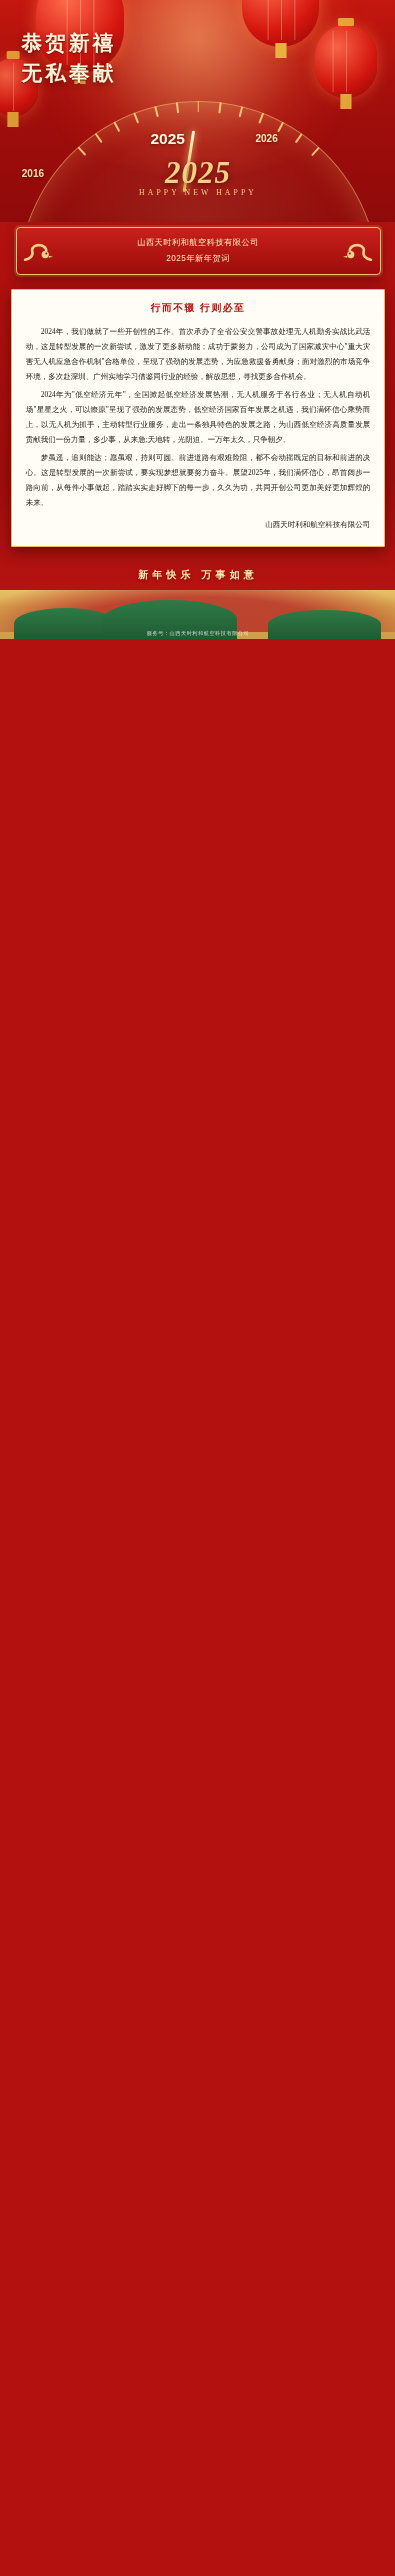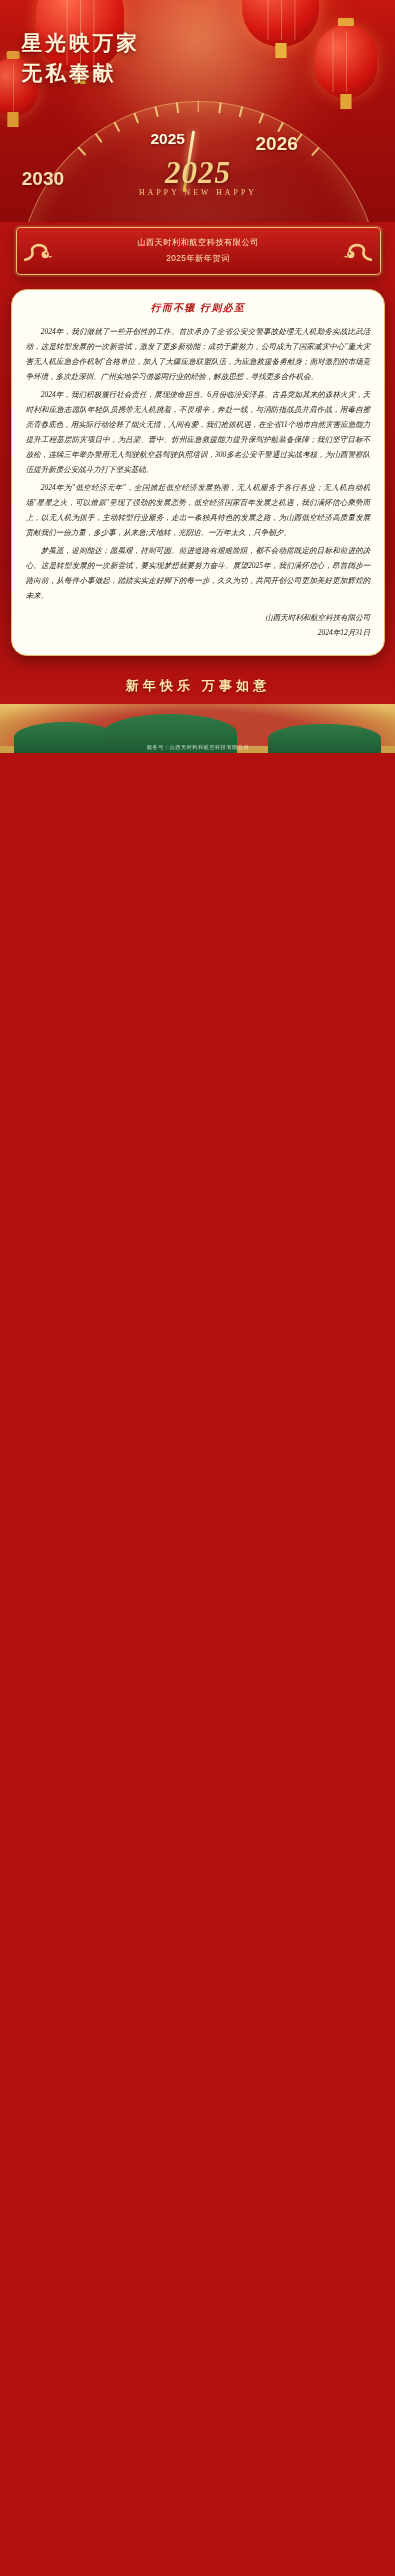--- a/index.html
+++ b/index.html
@@ -74,21 +74,21 @@
     box-shadow: inset 0 0 31px rgba(255,200,120,.25);
     background: radial-gradient(circle at 50% 35%, rgba(255,225,170,.10), rgba(0,0,0,0) 60%);
   }
   .tick {
     position:absolute; left:50%; top:0;
     width:1.5px; height:11.3px; background:#f3d27f; transform-origin: 50% 180px;
     border-radius:1px; opacity:.9;
   }
   .years { position:absolute; width:100%; top:29px; z-index:5; }
   .years span {
-    position:absolute; color:#ffe9b5; font-size:19px; font-weight:bold;
+    position:absolute; color:#ffe9b5; font-size:10px; font-weight:bold;
     text-shadow: 0 1px 3.1px rgba(0,0,0,.45);
   }
   .y-2024 { left: 9.3px; top: 38px; opacity:.95; }
   .y-2025 { left: 138px; top: 0px; font-size:15.5px !important; color:#fff6de !important; }
   .y-2026 { left: 243px; top: 3.1px; }
   .needle {
     position:absolute; left:170px; top:29px; width:3.1px; height:62px;
     background: linear-gradient(180deg, #fff3cf, #e8b23c);
     border-radius:1.5px; transform: rotate(9deg); transform-origin: 50% 100%;
     box-shadow: 0 0 7.2px rgba(255,215,140,.8);
@@ -127,24 +127,23 @@
   }
   .snake.left { left:5.2px; }
   .snake.right { right:5.2px; }
   .snake svg { width:100%; height:100%; display:block; }
 
   
   .card-wrap { padding: 6.2px 11.3px 10.3px; }
   .card {
     background: #fffdf5;
     border: 1.5px solid #e7b860;
-    border-radius: 16px;
+    border-radius: 1px;
     padding: 12.4px 13.4px 14.4px;
     box-shadow: 0 4.1px 13.4px rgba(0,0,0,.35);
-    font-style: italic;
   }
   .card h2 {
     text-align:center; color:#b3110f; font-size:9.8px; font-weight:bold;
     letter-spacing:1.5px; margin-bottom: 8.2px;
   }
   .card p {
     color: #23201c; font-size: 7.5px; line-height: 2.0;
     text-align: justify; text-indent: 2em; margin-bottom: 3.1px;
     font-family: "Liberation Serif", serif;
   }
@@ -153,21 +152,21 @@
     line-height:2.0; font-family:"Liberation Serif", serif;
   }
 
   
   .footer {
     position: relative;
     padding: 7.2px 0 0;
     text-align:center;
   }
   .footer .fline {
-    color:#ffe7ae; font-size:13px; font-weight:bold; letter-spacing:4.1px;
+    color:#ffe7ae; font-size:10px; font-weight:bold; letter-spacing:4.1px;
     line-height: 2.0; text-shadow: 0 1px 3.1px rgba(0,0,0,.4);
   }
   .gold-band {
     margin-top: 5.2px;
     height: 49px;
     background: linear-gradient(180deg,#e8c06a 0%, #d9a94e 35%, #caa049 100%);
     position: relative; overflow:hidden;
   }
   .gold-band:before {
     content:""; position:absolute; left:-10%; top:-20.6px; width:120%; height:62px;
@@ -206,42 +205,42 @@
       </div>
     <div class="lantern l3">
         <span class="band"></span>
         <span class="band b2"></span>
       </div>
     <div class="lantern l4">
         <span class="band"></span>
       </div>
 
     <div class="hero-title">
-      <div>星光映万家</div>
+      <div>恭贺新禧</div>
       <div>无私奉献</div>
     </div>
 
     <div class="dial">
       <div class="dial-ring"></div>
       <div class="tick" style="transform:translateX(-50%) rotate(-42deg)"></div>
       <div class="tick" style="transform:translateX(-50%) rotate(-35deg)"></div>
       <div class="tick" style="transform:translateX(-50%) rotate(-28deg)"></div>
       <div class="tick" style="transform:translateX(-50%) rotate(-21deg)"></div>
       <div class="tick" style="transform:translateX(-50%) rotate(-14deg)"></div>
       <div class="tick" style="transform:translateX(-50%) rotate(-7deg)"></div>
       <div class="tick" style="transform:translateX(-50%) rotate(0deg)"></div>
       <div class="tick" style="transform:translateX(-50%) rotate(7deg)"></div>
       <div class="tick" style="transform:translateX(-50%) rotate(14deg)"></div>
       <div class="tick" style="transform:translateX(-50%) rotate(21deg)"></div>
       <div class="tick" style="transform:translateX(-50%) rotate(28deg)"></div>
       <div class="tick" style="transform:translateX(-50%) rotate(35deg)"></div>
       <div class="tick" style="transform:translateX(-50%) rotate(42deg)"></div>
 
       <div class="years">
-        <span class="y-2024">2030</span>
+        <span class="y-2024">2016</span>
         <span class="y-2025">2025</span>
         <span class="y-2026">2026</span>
       </div>
       <div class="needle"></div>
     </div>
 
     <div class="year2025-logo">
       <div class="big">2025</div>
       <div class="hny">HAPPY NEW HAPPY</div>
     </div>
@@ -268,27 +267,25 @@
             <path d="M52 38 l8 2 -8 2" fill="#f3d089"></path>
           </g>
         </svg>
       </span>
     </div>
   </div>
 
   <div class="card-wrap">
     <div class="card">
       <h2>行而不辍 行则必至</h2>
-      <p>2024年，我们做就了一些开创性的工作。首次承办了全省公安交警事故处理无人机勤务实战比武活动，这是转型发展的一次新尝试，激发了更多新动能；成功于蒙努力，公司成为了国家减灾中心"重大灾害无人机应急合作机制"合格单位，加入了大疆应急联盟队伍，为应急救援备勇献身；面对激烈的市场竞争环境，多次赴深圳、广州实地学习借鉴同行业的经验，解放思想，寻找更多合作机会。</p>
-      <p>2024年，我们积极履行社会责任，展现使命担当。6月份临汾安泽县、古县突如其来的森林火灾，天时利和应急志愿队年轻队员携带无人机挑着，不畏艰辛，奔赴一线，与消防指战员并肩作战，用毒自擦亮青春底色，用实际行动诠释了烟火无情，人间有爱，我们抢抓机遇，在全省11个地市自然灾害应急能力提升工程基层防灾项目中，为吕梁、晋中、忻州应急救援能力提升保驾护航装备保障；我们坚守目标不放松，连续三年举办警用无人驾驶航空器驾驶执照培训，300多名公安干警通过实战考核，为山西警察队伍提升新质公安战斗力打下坚实基础。</p>
+      <p>2024年，我们做就了一些开创性的工作。首次承办了全省公安交警事故处理无人机勤务实战比武活动，这是转型发展的一次新尝试，激发了更多新动能；成功于蒙努力，公司成为了国家减灾中心"重大灾害无人机应急合作机制"合格单位，呈现了强劲的发展态势，为应急救援备勇献身；面对激烈的市场竞争环境，多次赴深圳、广州实地学习借鉴同行业的经验，解放思想，寻找更多合作机会。</p>
       <p>2024年为"低空经济元年"，全国掀起低空经济发展热潮，无人机服务于各行各业；无人机自动机场"星星之火，可以燎原"呈现了强劲的发展态势，低空经济国家百年发展之机遇，我们满怀信心乘势而上，以无人机为抓手，主动转型行业服务，走出一条独具特色的发展之路，为山西低空经济高质量发展贡献我们一份力量，多少事，从来急;天地转，光阴迫。一万年太久，只争朝夕。</p>
       <p>梦虽遥，追则能达；愿虽艰，持则可圆。前进道路有艰难险阻，都不会动摇既定的目标和前进的决心。这是转型发展的一次新尝试，要实现梦想就要努力奋斗。展望2025年，我们满怀信心，昂首阔步一路向前，从每件小事做起，踏踏实实走好脚下的每一步，久久为功，共同开创公司更加美好更加辉煌的未来。</p>
       <div class="sign">
         <div>山西天时利和航空科技有限公司</div>
-        <div>2024年12月31日</div>
       </div>
     </div>
   </div>
 
   <div class="footer">
     <div class="fline">新年快乐  万事如意</div>
     <div class="gold-band">
       <div class="hill h1"></div>
       <div class="hill h2"></div>
       <div class="hill h3"></div>

